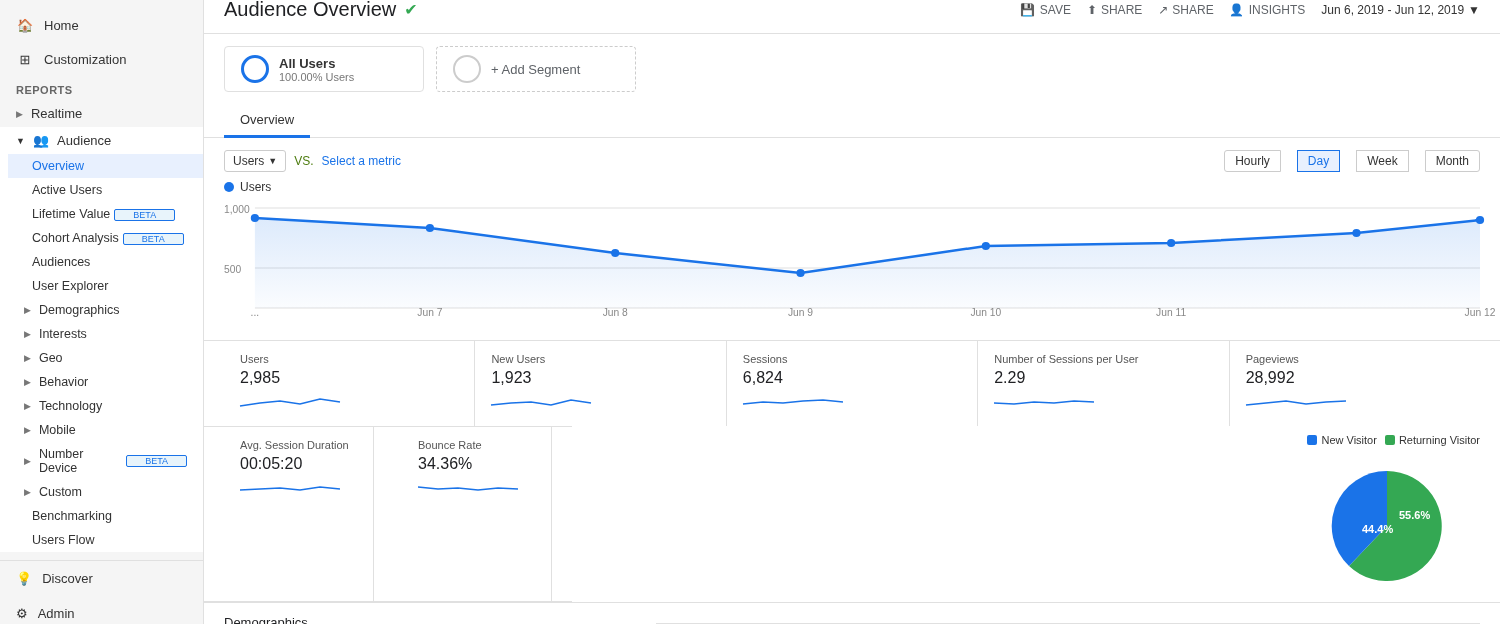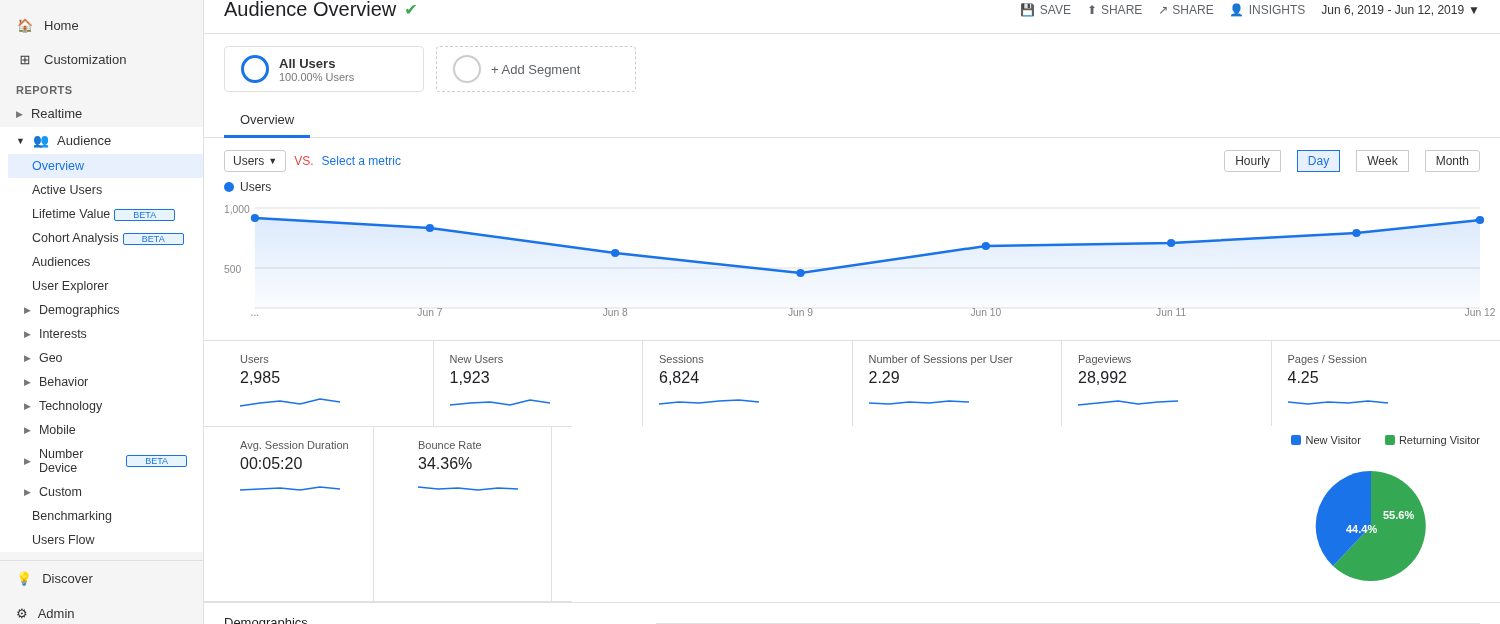--- a/index.html
+++ b/index.html
@@ -237,21 +237,21 @@
     .metric-dropdown {
       border: 1px solid #ccc;
       border-radius: 3px;
       padding: 3px 8px;
       font-size: 12px;
       cursor: pointer;
       display: flex;
       align-items: center;
       gap: 4px;
     }
-    .vs-label { font-size: 12px; color: #ef4444; }
+    .vs-label { font-size: 12px; color: #4d7c0f; }
     .select-metric { font-size: 12px; color: #1a73e8; cursor: pointer; }
     .time-buttons {
       display: flex;
       gap: 16px;
     }
     .time-btn {
       border: 1px solid #ccc;
       background: #fff;
       padding: 3px 10px;
       font-size: 12px;
@@ -339,21 +339,21 @@
     }
     .lang-header-row {
       display: flex;
       font-size: 12px;
       color: #555;
       padding: 12px 0 8px;
       border-bottom: 1px solid #e0e0e0;
     }
     .pie-legend {
       display: flex;
-      gap: 24px;
+      gap: 8px;
       font-size: 11px;
       margin-bottom: 15px;
       align-self: flex-end;
     }
     .pie-legend-item {
       display: flex;
       align-items: center;
       gap: 4px;
     }
     .pie-legend-dot { width: 10px; height: 10px; border-radius: 2px; }
@@ -602,27 +602,20 @@
         <polyline points="0,12 20,13 40,11 60,12 80,10 100,11" fill="none" stroke="#1a73e8" stroke-width="1.5"></polyline>
       </svg>
     </div>
     <div class="stat-item">
       <div class="stat-label">Pageviews</div>
       <div class="stat-value">28,992</div>
       <svg class="stat-sparkline" width="100" height="20">
         <polyline points="0,14 20,12 40,10 60,13 80,11 100,10" fill="none" stroke="#1a73e8" stroke-width="1.5"></polyline>
       </svg>
     </div>
-    <div class="stat-item">
-      <div class="stat-label">Pages / Session</div>
-      <div class="stat-value">4.25</div>
-      <svg class="stat-sparkline" width="100" height="20">
-        <polyline points="0,11 20,13 40,11 60,12 80,10 100,12" fill="none" stroke="#1a73e8" stroke-width="1.5"></polyline>
-      </svg>
-    </div>
   </div>
 
   <div style="display:flex; border-bottom:1px solid #e0e0e0;">
     <div class="stats-row2">
       <div class="stat-item2">
         <div class="stat-label">Avg. Session Duration</div>
         <div class="stat-value">00:05:20</div>
         <svg class="stat-sparkline" width="100" height="20">
           <polyline points="0,13 20,12 40,11 60,13 80,10 100,12" fill="none" stroke="#1a73e8" stroke-width="1.5"></polyline>
         </svg>

